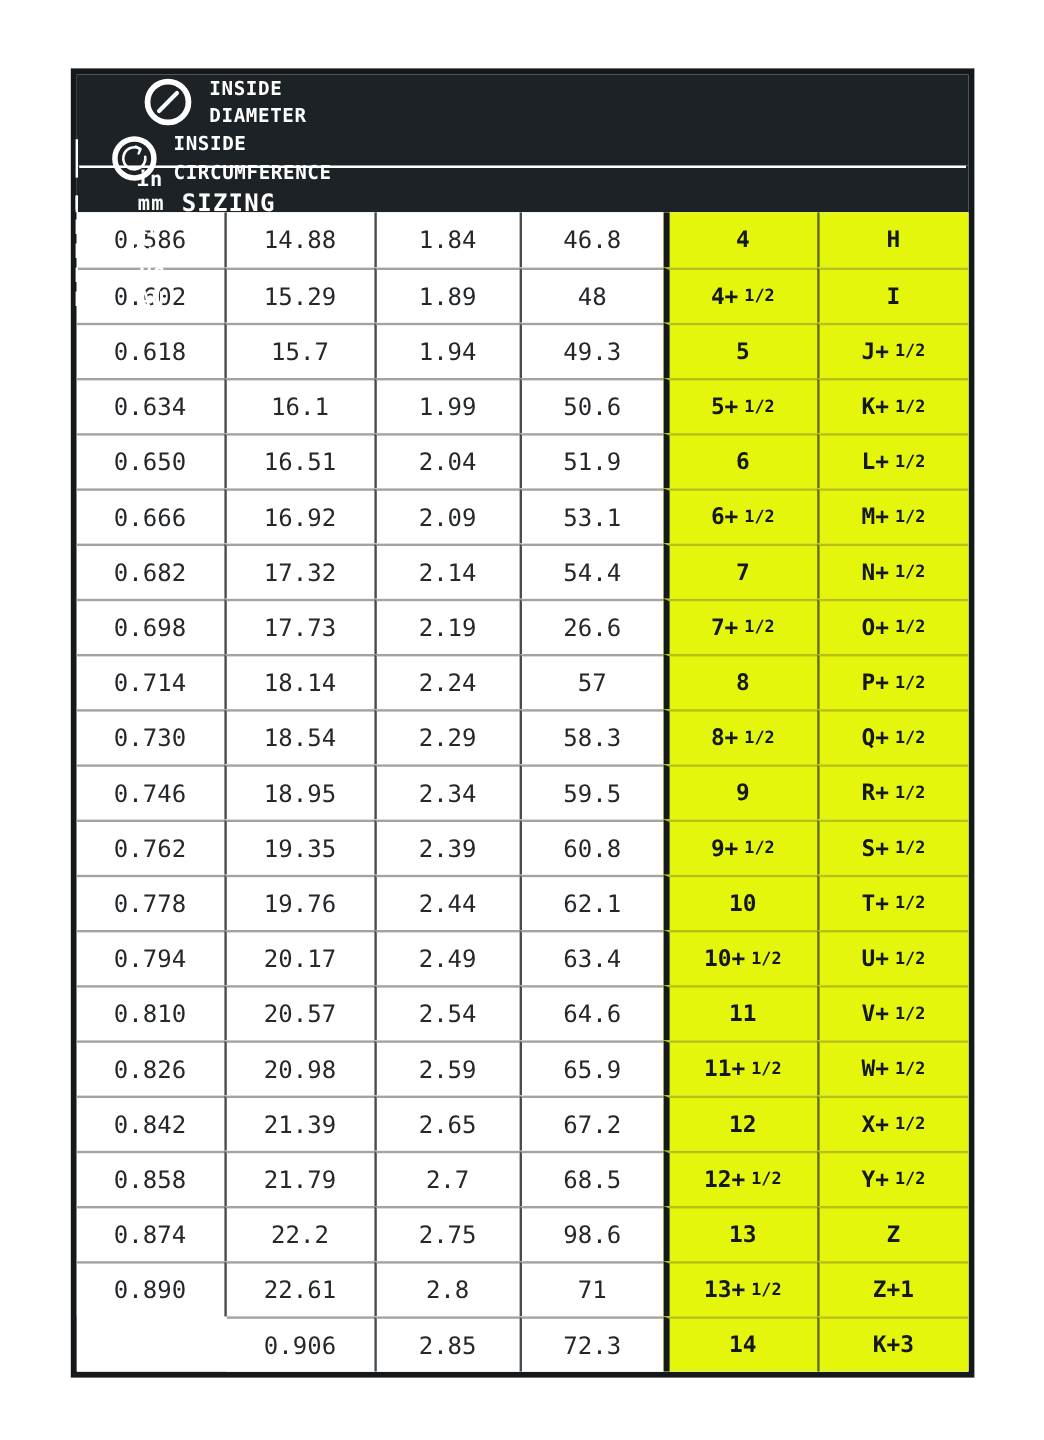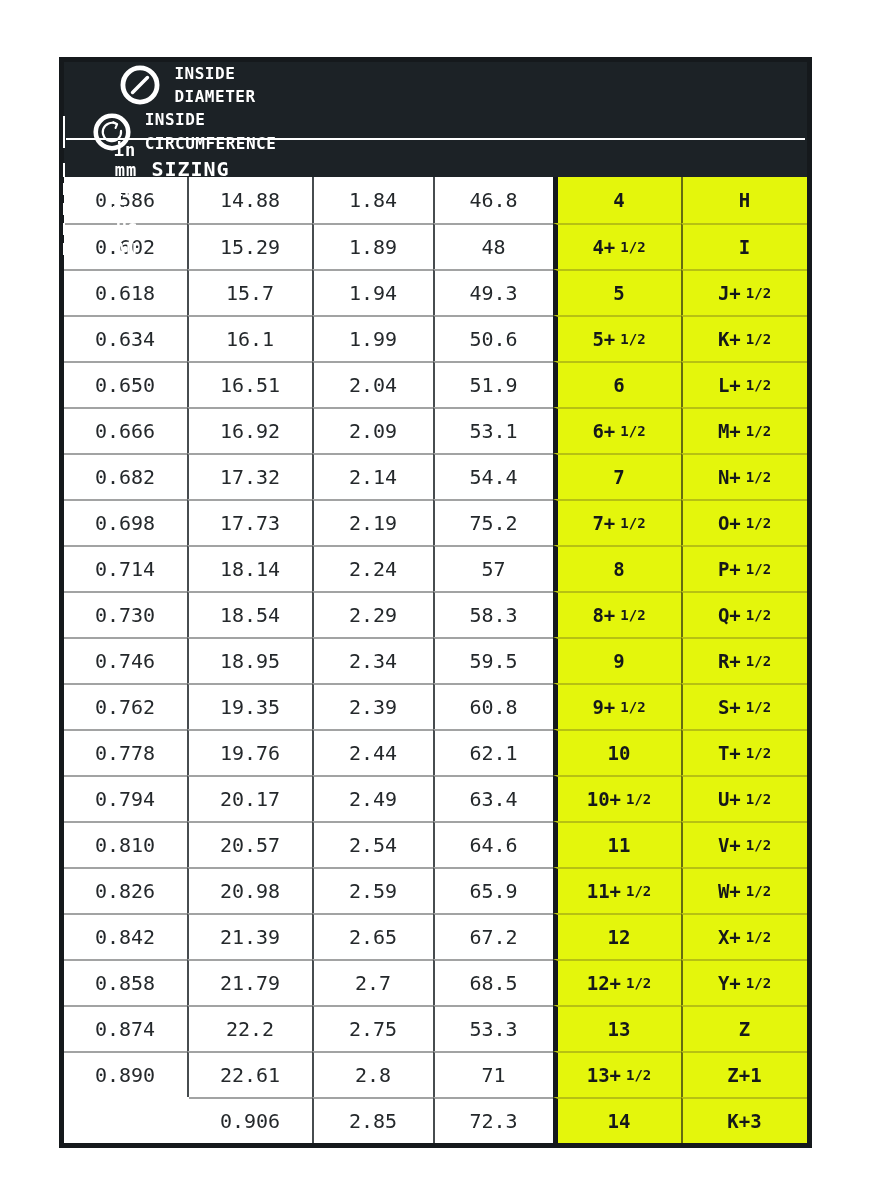--- a/index.html
+++ b/index.html
@@ -255,21 +255,21 @@
         <div class="cell c4 hl">7</div>
         <div class="cell c5 hl">
           <span>N+</span>
           <span class="frac">1/2</span>
         </div>
       </div>
       <div class="trow">
         <div class="cell c0">0.698</div>
         <div class="cell c1">17.73</div>
         <div class="cell c2">2.19</div>
-        <div class="cell c3">75.2</div>
+        <div class="cell c3">26.6</div>
         <div class="cell c4 hl">
           <span>7+</span>
           <span class="frac">1/2</span>
         </div>
         <div class="cell c5 hl">
           <span>O+</span>
           <span class="frac">1/2</span>
         </div>
       </div>
       <div class="trow">
@@ -394,21 +394,21 @@
         </div>
         <div class="cell c5 hl">
           <span>Y+</span>
           <span class="frac">1/2</span>
         </div>
       </div>
       <div class="trow">
         <div class="cell c0">0.874</div>
         <div class="cell c1">22.2</div>
         <div class="cell c2">2.75</div>
-        <div class="cell c3">53.3</div>
+        <div class="cell c3">98.6</div>
         <div class="cell c4 hl">13</div>
         <div class="cell c5 hl">Z</div>
       </div>
       <div class="trow">
         <div class="cell c0">0.890</div>
         <div class="cell c1">22.61</div>
         <div class="cell c2">2.8</div>
         <div class="cell c3">71</div>
         <div class="cell c4 hl">
           <span>13+</span>

